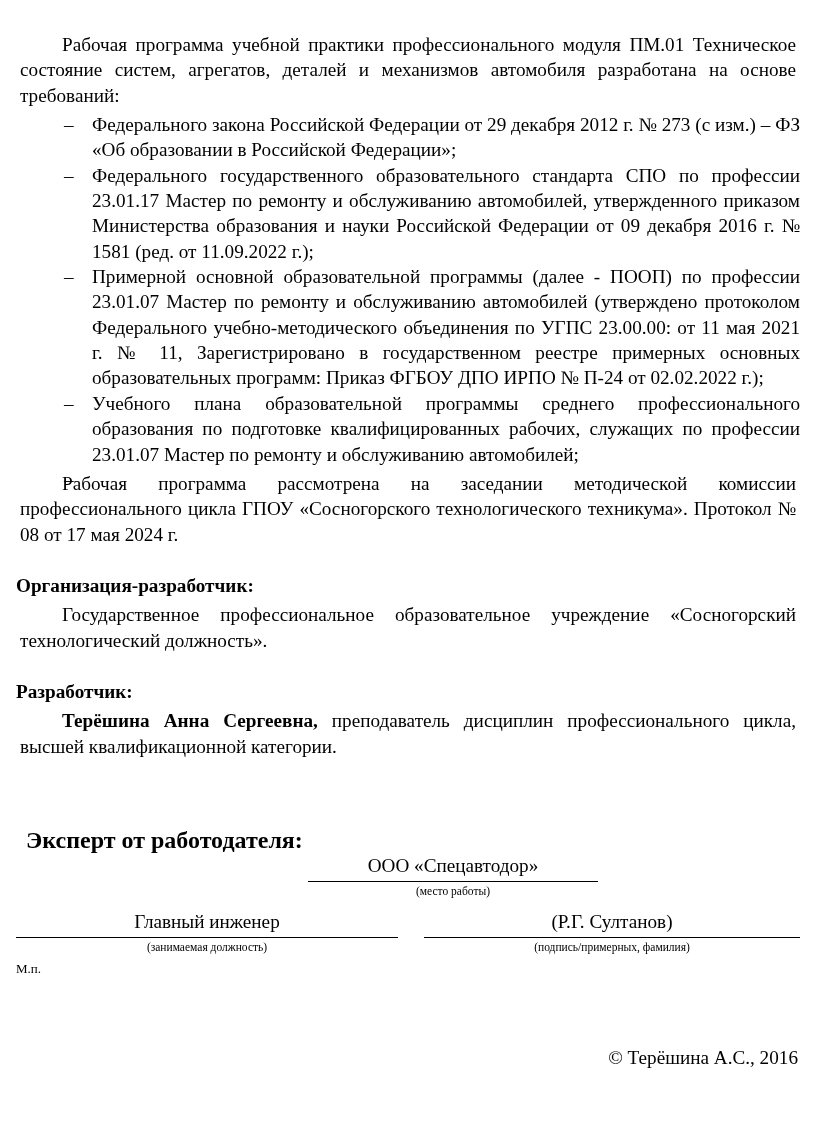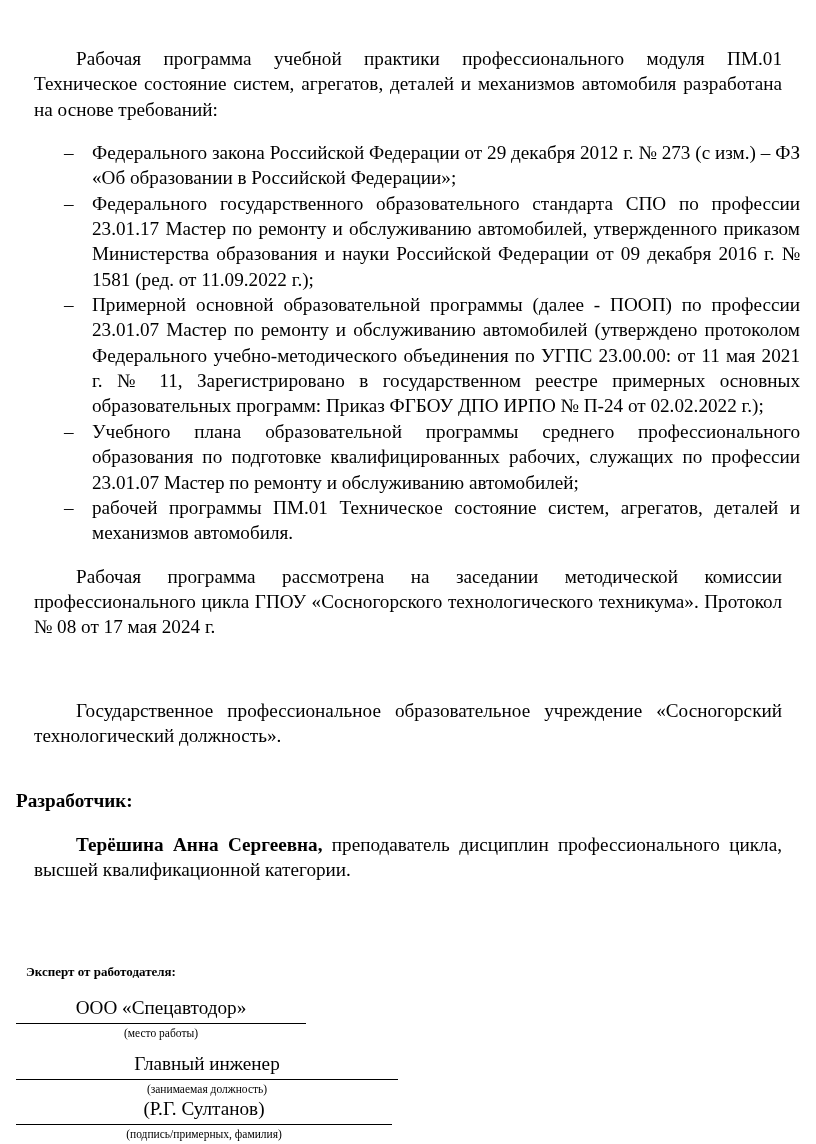--- a/index.html
+++ b/index.html
@@ -14,21 +14,21 @@
     color: #000000;
   }
   .page {
     width: 816px;
     min-height: 1144px;
     box-sizing: border-box;
     padding: 28px 16px 10px 16px;
     position: relative;
   }
   p {
-    margin: 18px;
+    margin: 4px;
     font-size: 19.2px;
     line-height: 1.32;
     text-align: justify;
     text-justify: inter-word;
   }
   .intro {
     text-indent: 42px;
   }
   .list {
     margin: 0;
@@ -60,29 +60,28 @@
     line-height: 1.32;
     margin: 0;
   }
   .spacer-sm { height: 11px; }
   .spacer-md { height: 22px; }
   .spacer-lg { height: 46px; }
   .spacer-xl { height: 64px; }
 
   
   .expert-head {
-    font-size: 13px;
+    font-size: 24px;
     font-weight: bold;
     padding-left: 10px;
-    margin-bottom: 16px;
+    margin-bottom: 0;
   }
   .sig-row {
     display: flex;
     width: 100%;
-    flex-direction: column;
   }
   .sig-cell {
     box-sizing: border-box;
     text-align: center;
   }
   .sig-value {
     font-size: 19.2px;
     line-height: 1.25;
     padding-bottom: 2px;
   }
@@ -132,28 +131,28 @@
     <li>
       <span class="dash">–</span>
       <span>Примерной основной образовательной программы  (далее - ПООП)  по профессии   23.01.07 Мастер по ремонту и обслуживанию автомобилей (утверждено протоколом Федерального учебно-методического объединения по УГПС 23.00.00: от 11 мая 2021 г. № 11, Зарегистрировано в государственном реестре примерных основных образовательных программ: Приказ ФГБОУ ДПО ИРПО № П-24 от 02.02.2022 г.);</span>
     </li>
     <li>
       <span class="dash">–</span>
       <span>Учебного плана образовательной программы  среднего профессионального образования по подготовке квалифицированных рабочих, служащих по профессии 23.01.07 Мастер по ремонту и обслуживанию автомобилей;</span>
     </li>
     <li>
       <span class="dash">–</span>
-      <span>рабочей программы  ПМ.01 Техническое состояние систем, агрегатов, деталей и механизмов автомобиля.</span>
     </li>
   </ul>
 
   <p class="para-ind">Рабочая программа рассмотрена на заседании методической комиссии профессионального цикла ГПОУ «Сосногорского технологического техникума». Протокол № 08 от 17 мая 2024 г.</p>
 
   <div class="spacer-md"></div>
 
+  <p class="section-head">Организация-разработчик:</p>
   <p class="para-ind">Государственное профессиональное образовательное учреждение «Сосногорский технологический должность».</p>
 
   <div class="spacer-md"></div>
 
   <p class="section-head">Разработчик:</p>
   <p class="para-ind"><span class="bold">Терёшина Анна Сергеевна,</span><span> преподаватель дисциплин профессионального цикла,  высшей квалификационной категории.</span></p>
 
   <div class="spacer-xl"></div>
 
   <div class="expert-head">Эксперт от работодателя:</div>

